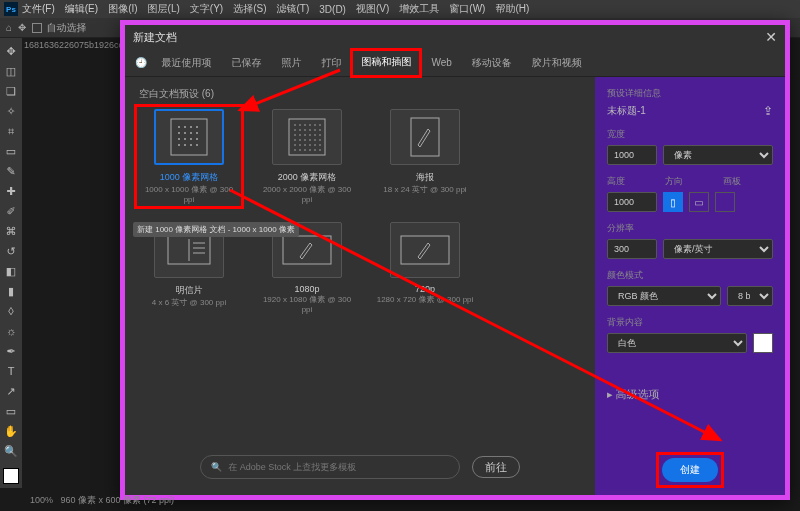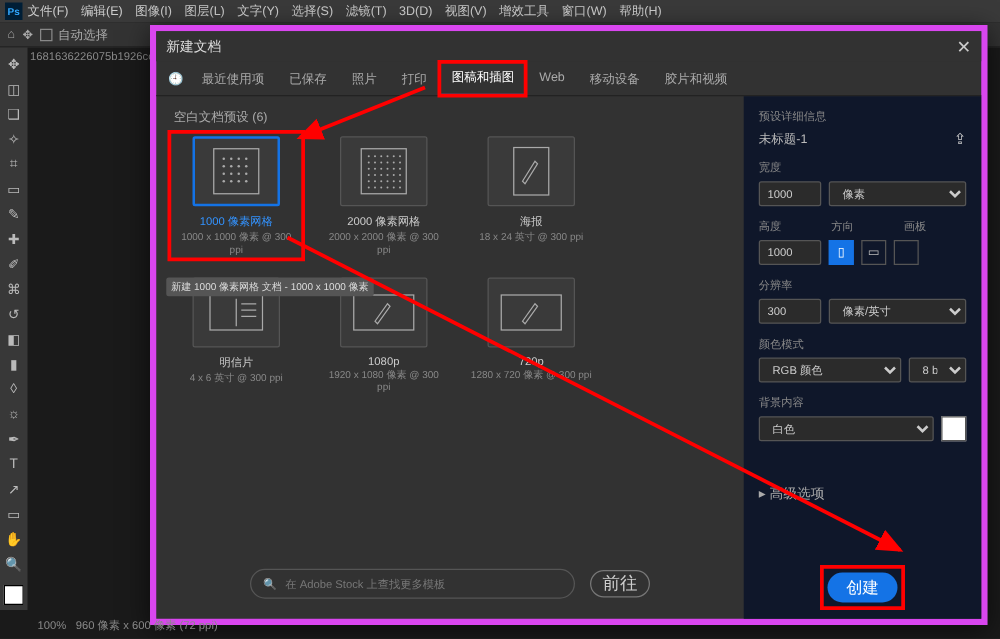--- a/index.html
+++ b/index.html
@@ -43,38 +43,38 @@
 .preset .thumb svg { display: block; }
 .preset.selected { outline: 3px solid red; outline-offset: 2px; }
 .preset.selected .thumb { border: 2px solid #1473e6; }
 .preset .name { font-size: 9px; color: #ccc; }
 .preset.selected .name { color: #3393ff; }
 .preset .dims { font-size: 8px; color: #888; }
 .preset .tooltip { position: absolute; background: #555; color: #ddd; font-size: 8px; padding: 2px 4px; border-radius: 2px; white-space: nowrap; }
 
 .search-row { margin-top: auto; margin-bottom: 6px; display: flex; align-items: center; justify-content: center; gap: 12px; }
 .search-box { flex: 1; max-width: 260px; height: 24px; border: 1px solid #555; border-radius: 12px; display: flex; align-items: center; padding: 0 10px; font-size: 9px; color: #777; }
-.go-btn { width: 48px; height: 22px; border: 1px solid #777; border-radius: 11px; font-size: 14px; color: #ccc; display: flex; align-items: center; justify-content: center; cursor: pointer; }
-
-
-.detail { width: 190px; background: #0f172a; padding: 10px 12px; font-size: 10px; color: #bbb; display: flex; flex-direction: column; }
+.go-btn { width: 48px; height: 22px; border: 1px solid #777; border-radius: 11px; font-size: 11px; color: #ccc; display: flex; align-items: center; justify-content: center; cursor: pointer; }
+
+
+.detail { width: 190px; background: #4c1d95; padding: 10px 12px; font-size: 10px; color: #bbb; display: flex; flex-direction: column; }
 .detail .sect { margin-bottom: 10px; }
 .detail .label { font-size: 9px; color: #888; margin-bottom: 4px; }
 .detail .name-row { display: flex; align-items: flex-end; justify-content: space-between; }
 .detail .name-row .save { color: #ccc; font-size: 12px; }
 .detail .row { display: flex; gap: 6px; align-items: center; }
 .detail input, .detail select, .detail .sel { background: #2b2b2b; border: 1px solid #555; color: #ccc; font-size: 9px; height: 20px; padding: 0 6px; border-radius: 2px; }
 .detail .w60 { width: 50px; }
 .detail .flex1 { flex: 1; }
 .detail .orient { width: 20px; height: 20px; border: 1px solid #555; display: flex; align-items: center; justify-content: center; font-size: 10px; cursor: pointer; }
 .detail .orient.active { background: #1473e6; border-color: #1473e6; color: #fff; }
 .detail .swatch-sm { width: 20px; height: 20px; background: #fff; border: 1px solid #555; }
 .detail .adv { font-size: 11px; color: #aaa; cursor: pointer; margin-top: 24px; }
 .create-wrap { margin-top: auto; outline: 3px solid red; padding: 3px; align-self: center; }
-.create-btn { background: #1473e6; color: #fff; width: 56px; height: 24px; border-radius: 12px; font-size: 13px; display: flex; align-items: center; justify-content: center; cursor: pointer; }
+.create-btn { background: #1473e6; color: #fff; width: 56px; height: 24px; border-radius: 12px; font-size: 10px; display: flex; align-items: center; justify-content: center; cursor: pointer; }
 
 
 .arrow { position: absolute; pointer-events: none; }
 .arrow1 { left: 230px; top: 60px; }
 .arrow2 { left: 210px; top: 180px; }
 
 
 .status { position: absolute; bottom: 0; left: 22px; font-size: 9px; color: #888; padding: 4px 8px; }
 </style>
 </head>

